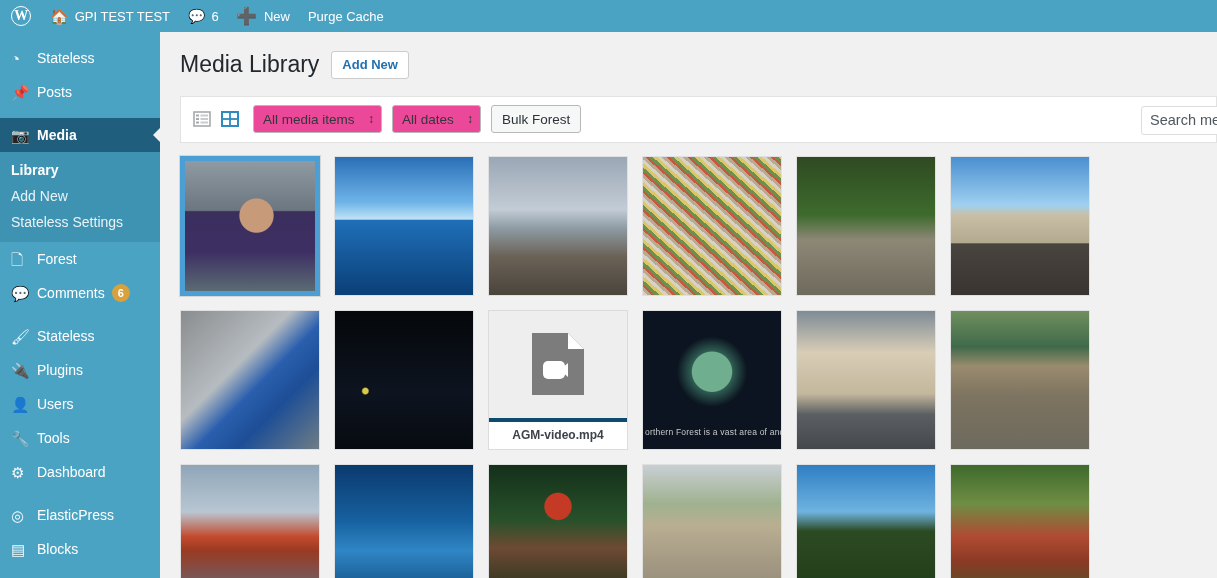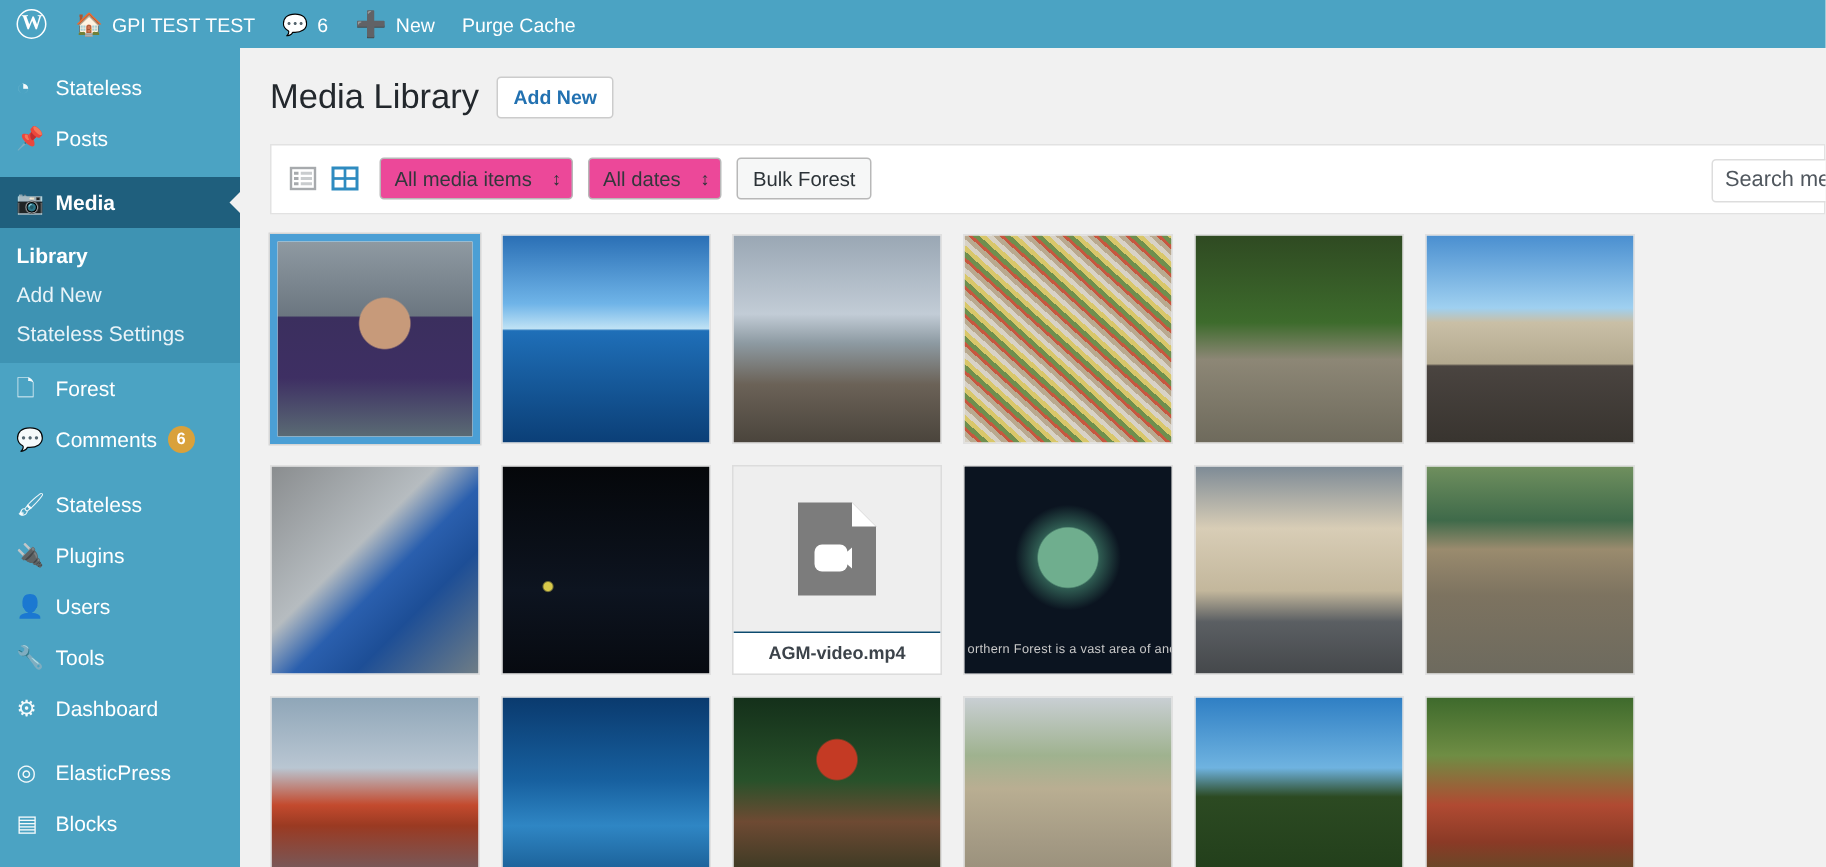--- a/index.html
+++ b/index.html
@@ -186,21 +186,21 @@
 
   
   .tile.file .thumb {
     background: #eee; border: 1px solid #dcdcdc;
     display: flex; flex-direction: column;
   }
   .file-icon-area {
     flex: 1; display: flex; align-items: center; justify-content: center;
   }
   .file-name {
-    background: #fff; border-top: 1px solid #0c4a6e;
+    background: #fff; border-top: 4px solid #0c4a6e;
     font-size: 12px; font-weight: bold; color: #3c434a;
     text-align: center;
     padding: 6px 4px 7px;
     line-height: 1.2;
     white-space: nowrap; overflow: hidden; text-overflow: ellipsis;
   }
   .caption-strip {
     position: absolute; left: 0; right: 0; bottom: 12px;
     font-size: 8.5px; color: #c9c9c9;
     white-space: nowrap; overflow: hidden;

